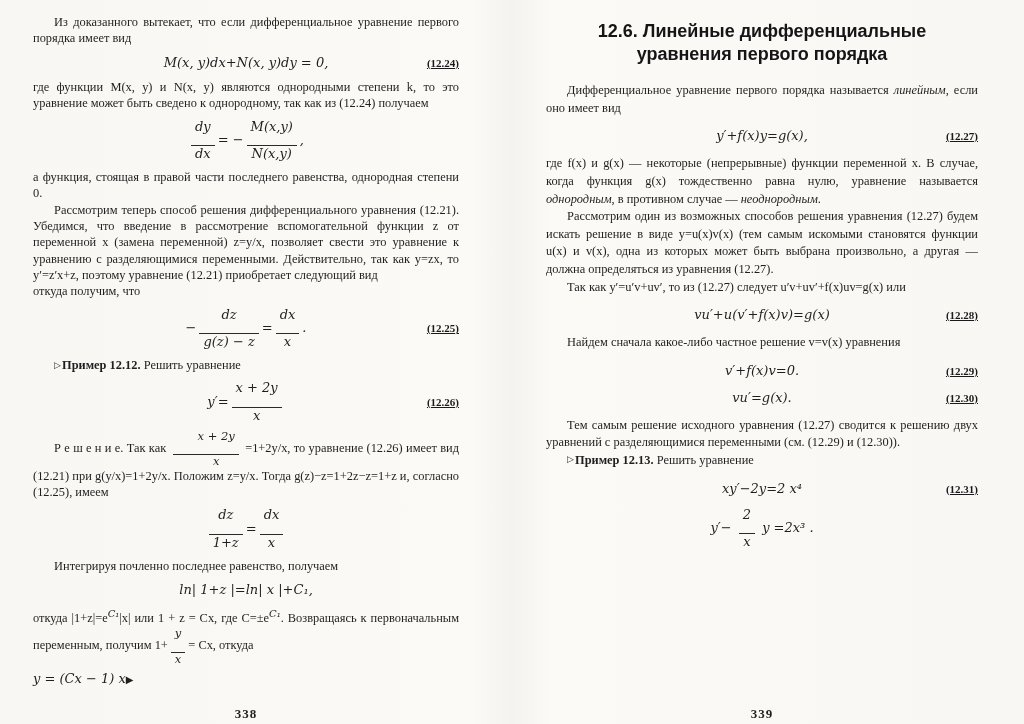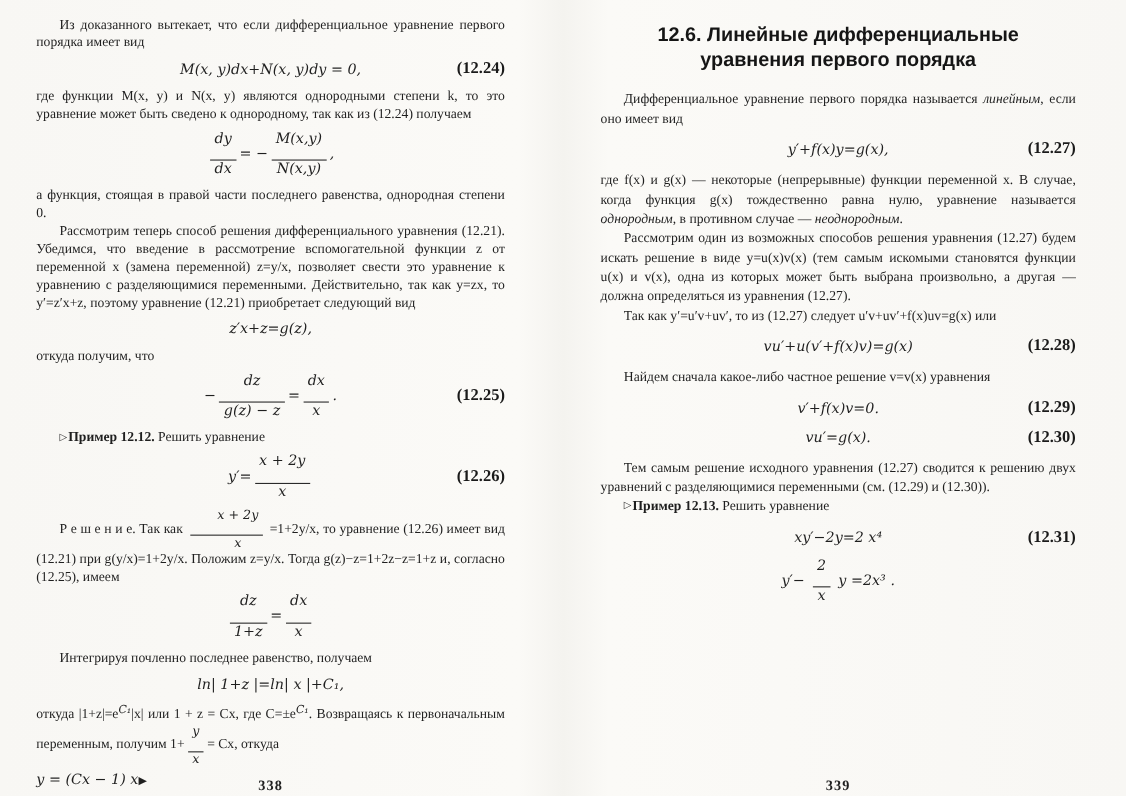--- a/index.html
+++ b/index.html
@@ -22,22 +22,22 @@
   #right-page .heading{
     font-family:"Liberation Sans", sans-serif;
     font-weight:bold;font-size:18px;line-height:1.28;
     text-align:center;margin:6px 26px 16px;color:#151515;
   }
   .eqrow{position:relative;text-align:center;margin:8px 0;font-size:13px;min-height:16px;}
   #right-page .eqrow{margin:11px 0;}
   .math{font-family:"DejaVu Serif", serif;font-style:italic;}
   .eqnum{
     position:absolute;right:0;top:50%;transform:translateY(-50%);
-    font-weight:bold;font-style:normal;font-size:15px;
-    font-family:"Liberation Serif", serif;color:#1a1a1a;
+    font-weight:bold;font-style:normal;font-size:11px;
+    font-family:"Liberation Serif", serif;color:#1a1a1a;text-decoration:underline;
   }
   .frac{display:inline-block;vertical-align:middle;text-align:center;line-height:1.05;margin:0 3px;}
   .frac .fn{display:block;padding:0 4px 12px;border-bottom:1px solid #2a2a2a;}
   .frac .fd{display:block;padding:1px 4px 0;}
   .ifr{font-size:11.5px;line-height:1.0;}
   sup.supm{font-size:10px;vertical-align:super;}
   .b{font-weight:bold;}
   .i{font-style:italic;}
   .marker{font-family:"DejaVu Sans", sans-serif;font-style:normal;font-size:9px;vertical-align:1.5px;padding-right:1px;}
   .marker-end{font-family:"DejaVu Sans", sans-serif;font-style:normal;font-size:10px;}
@@ -64,23 +64,20 @@
     <div class="eqrow">
       <span class="math">
         <span class="frac"><span class="fn">dy</span><span class="fd">dx</span></span><span class="txt">= −</span><span class="frac"><span class="fn">M(x,y)</span><span class="fd">N(x,y)</span></span><span class="txt">,</span>
       </span>
     </div>
 
     <p class="para">а функция, стоящая в правой части последнего равенства, однородная степени 0.</p>
 
     <p class="para ind">Рассмотрим теперь способ решения дифференциального уравнения (12.21). Убедимся, что введение в рассмотрение вспомогательной функции z от переменной x (замена переменной) z=y/x, позволяет свести это уравнение к уравнению с разделяющимися переменными. Действительно, так как y=zx, то y′=z′x+z, поэтому уравнение (12.21) приобретает следующий вид</p>
 
-    <div class="eqrow">
-      <span class="math">z′x+z=g(z),</span>
-    </div>
 
     <p class="para">откуда получим, что</p>
 
     <div class="eqrow">
       <span class="math">
         <span class="txt">−</span><span class="frac"><span class="fn">dz</span><span class="fd">g(z) − z</span></span><span class="txt">=</span><span class="frac"><span class="fn">dx</span><span class="fd">x</span></span><span class="txt">.</span>
       </span>
       <span class="eqnum">(12.25)</span>
     </div>
 

